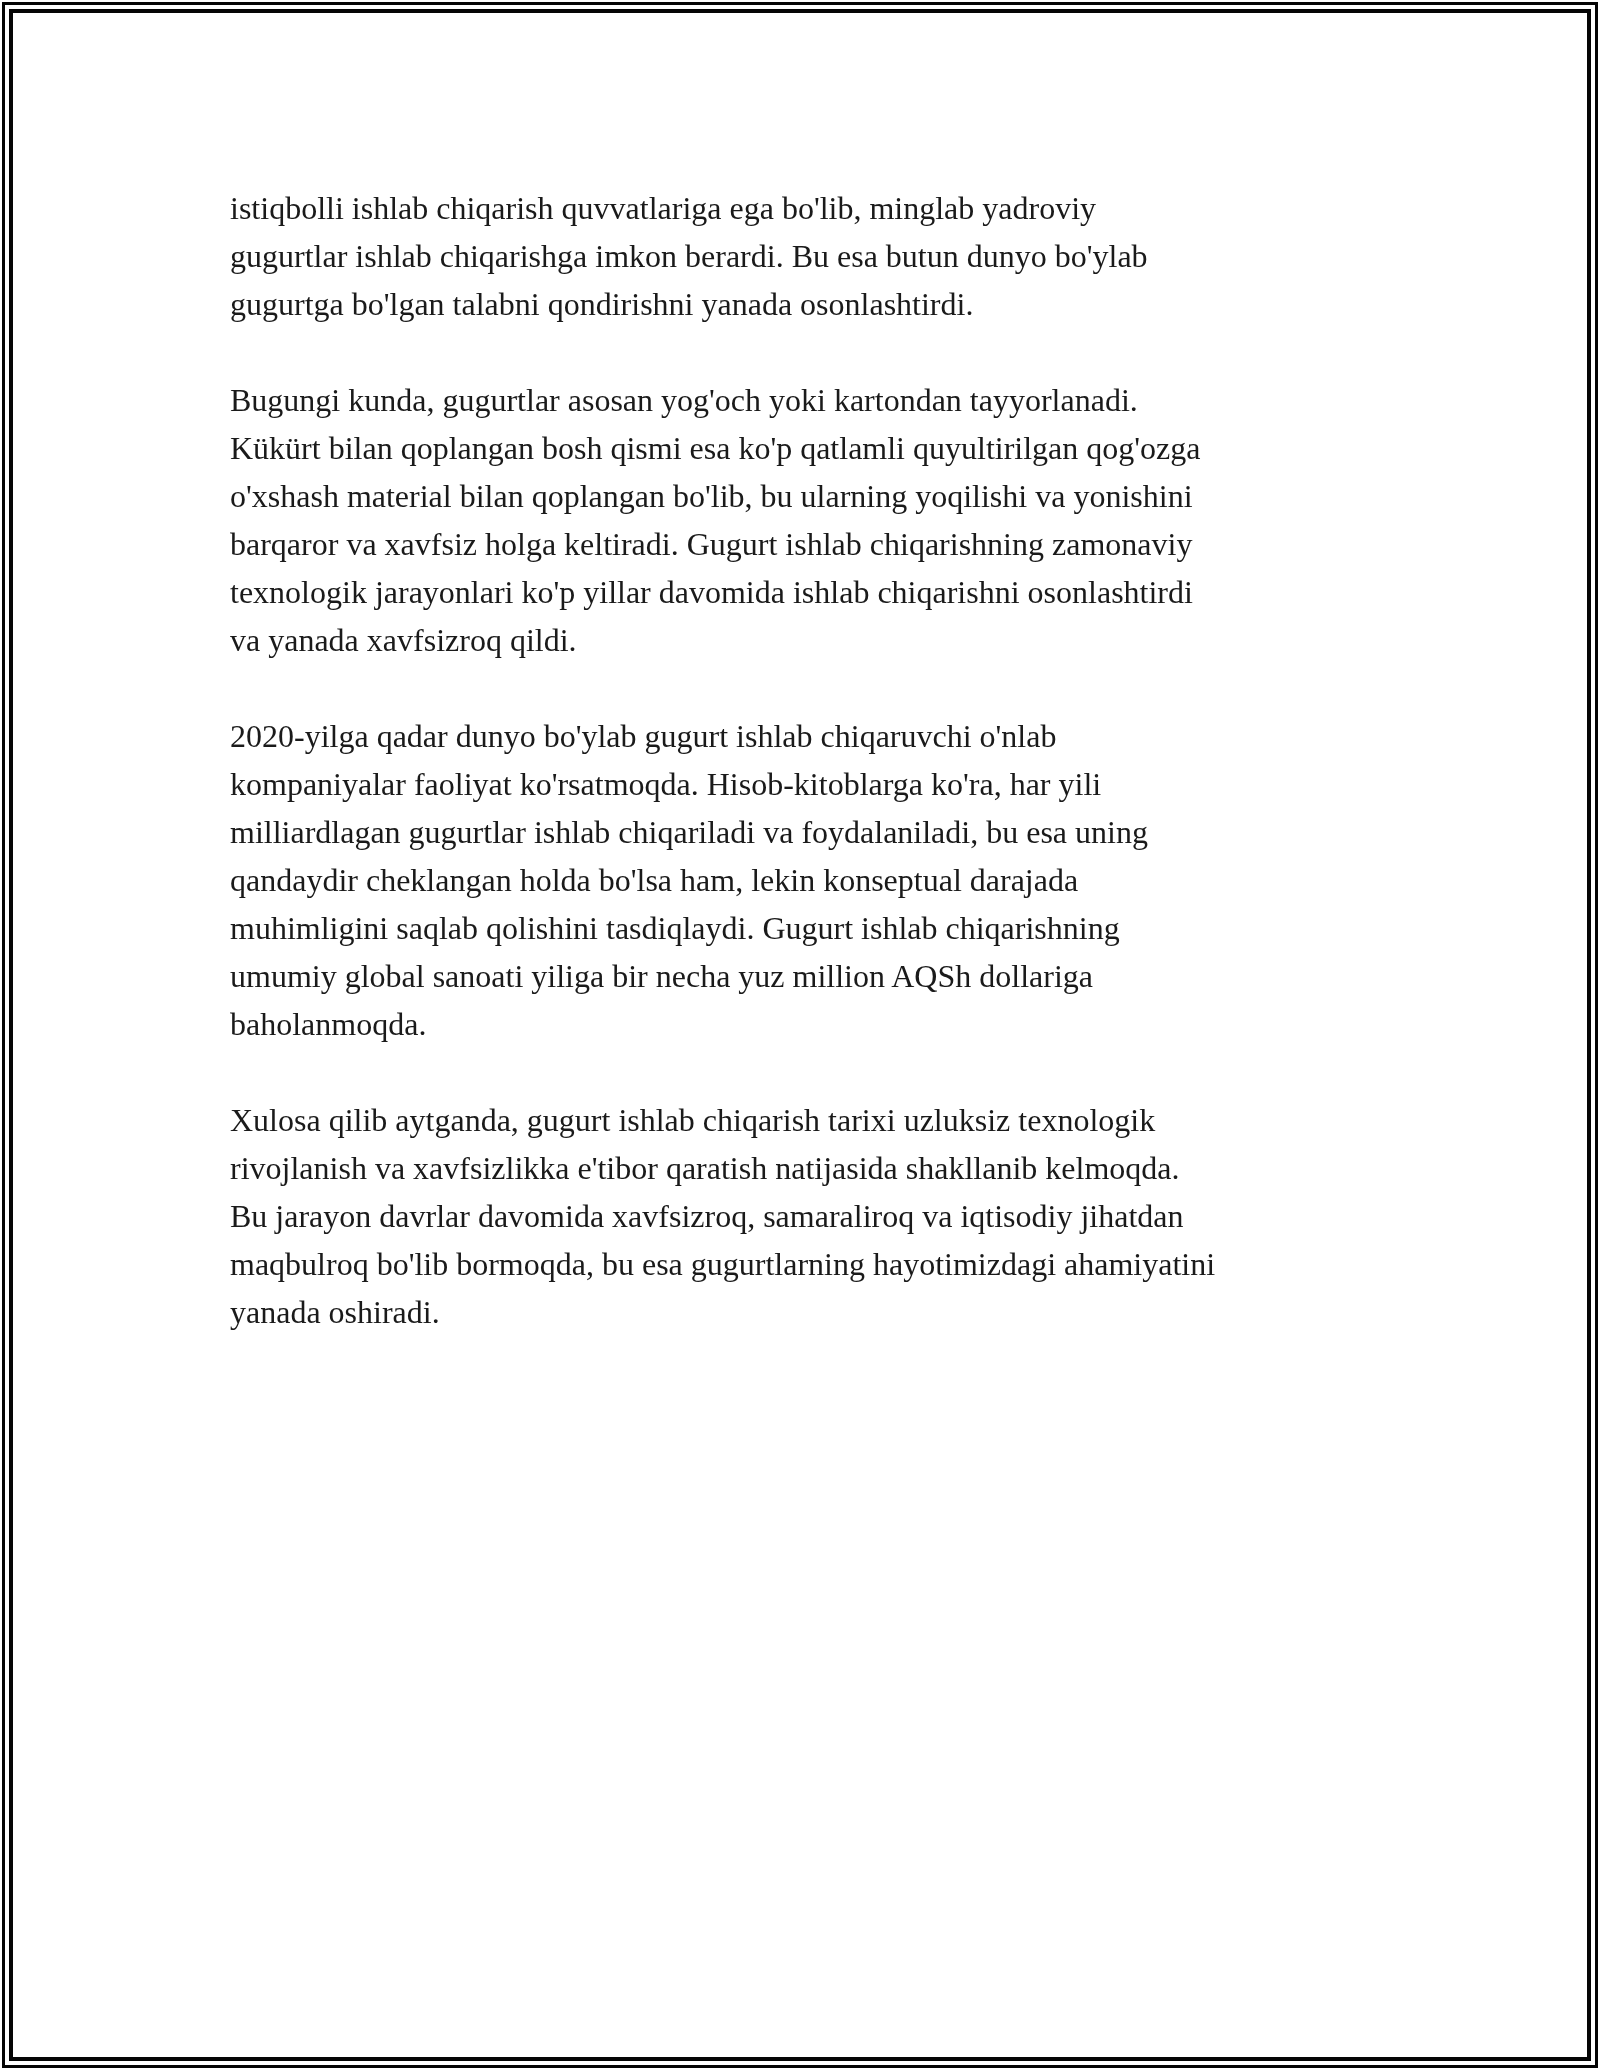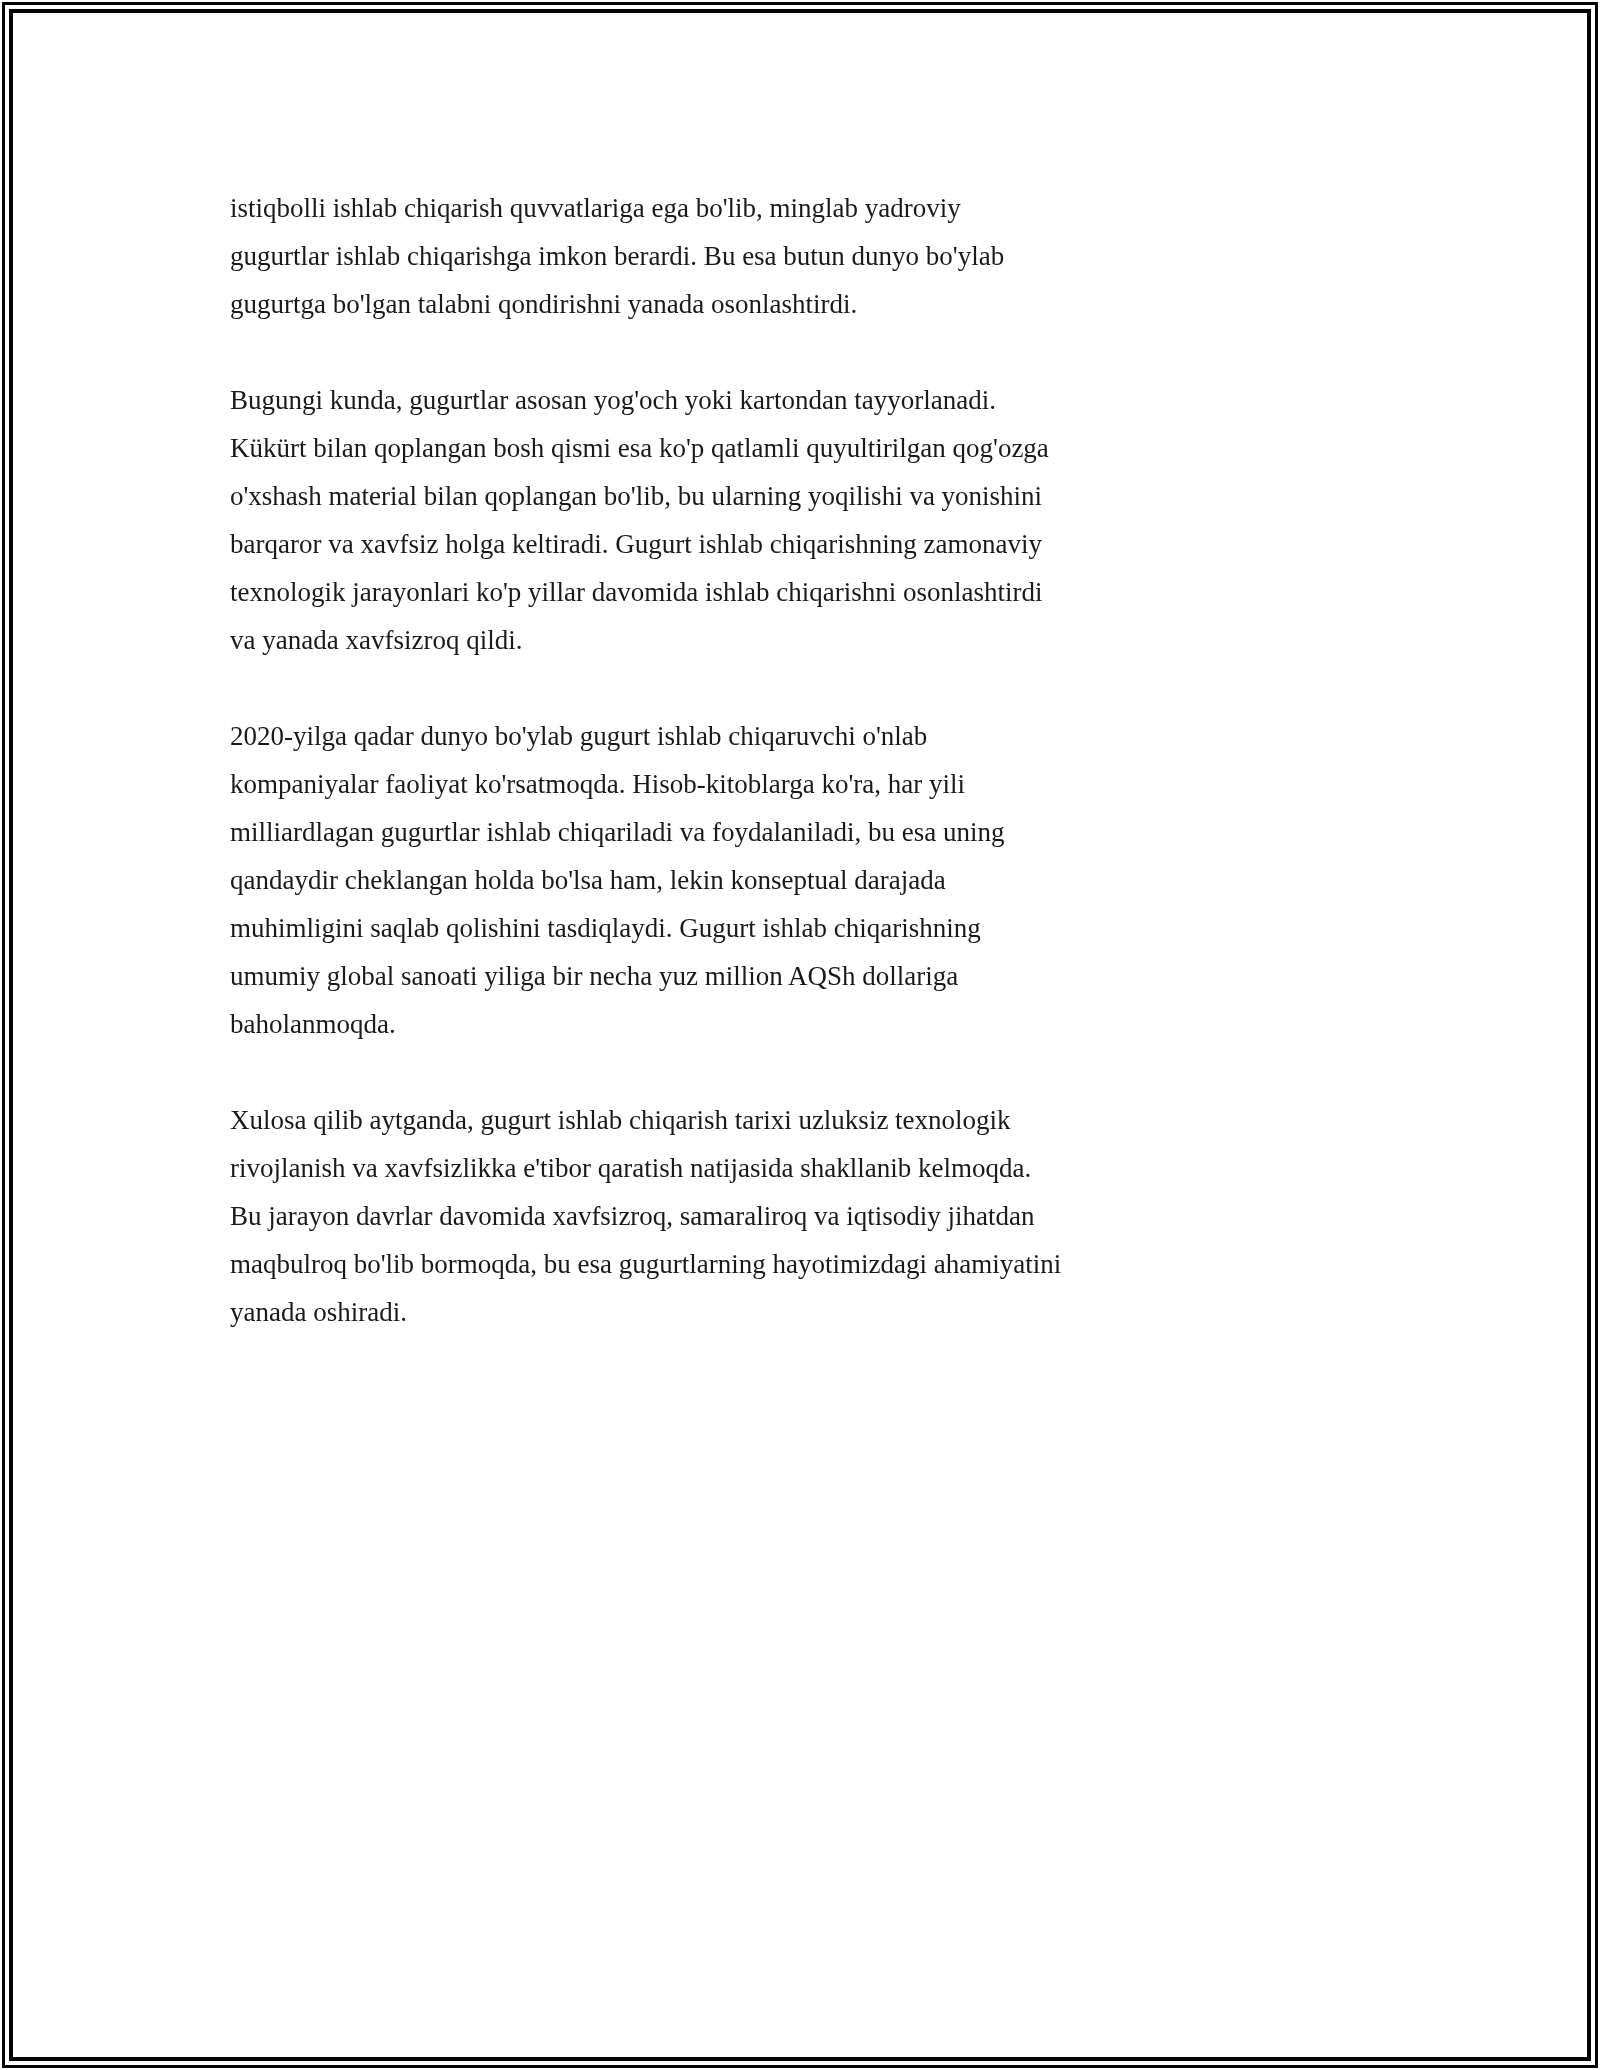--- a/index.html
+++ b/index.html
@@ -27,21 +27,21 @@
       border: 4px solid #050505;
       box-sizing: border-box;
       pointer-events: none;
     }
     .doc {
       position: absolute;
       top: 184px;
       left: 230px;
       width: 1190px;
       color: #1a1a1a;
-      font-size: 27px;
+      font-size: 32px;
       line-height: 48px;
       text-rendering: optimizeLegibility;
     }
     .doc p {
       margin: 0 0 48px 0;
       padding: 0;
       white-space: pre-line; 
     }
   </style>
 </head>

